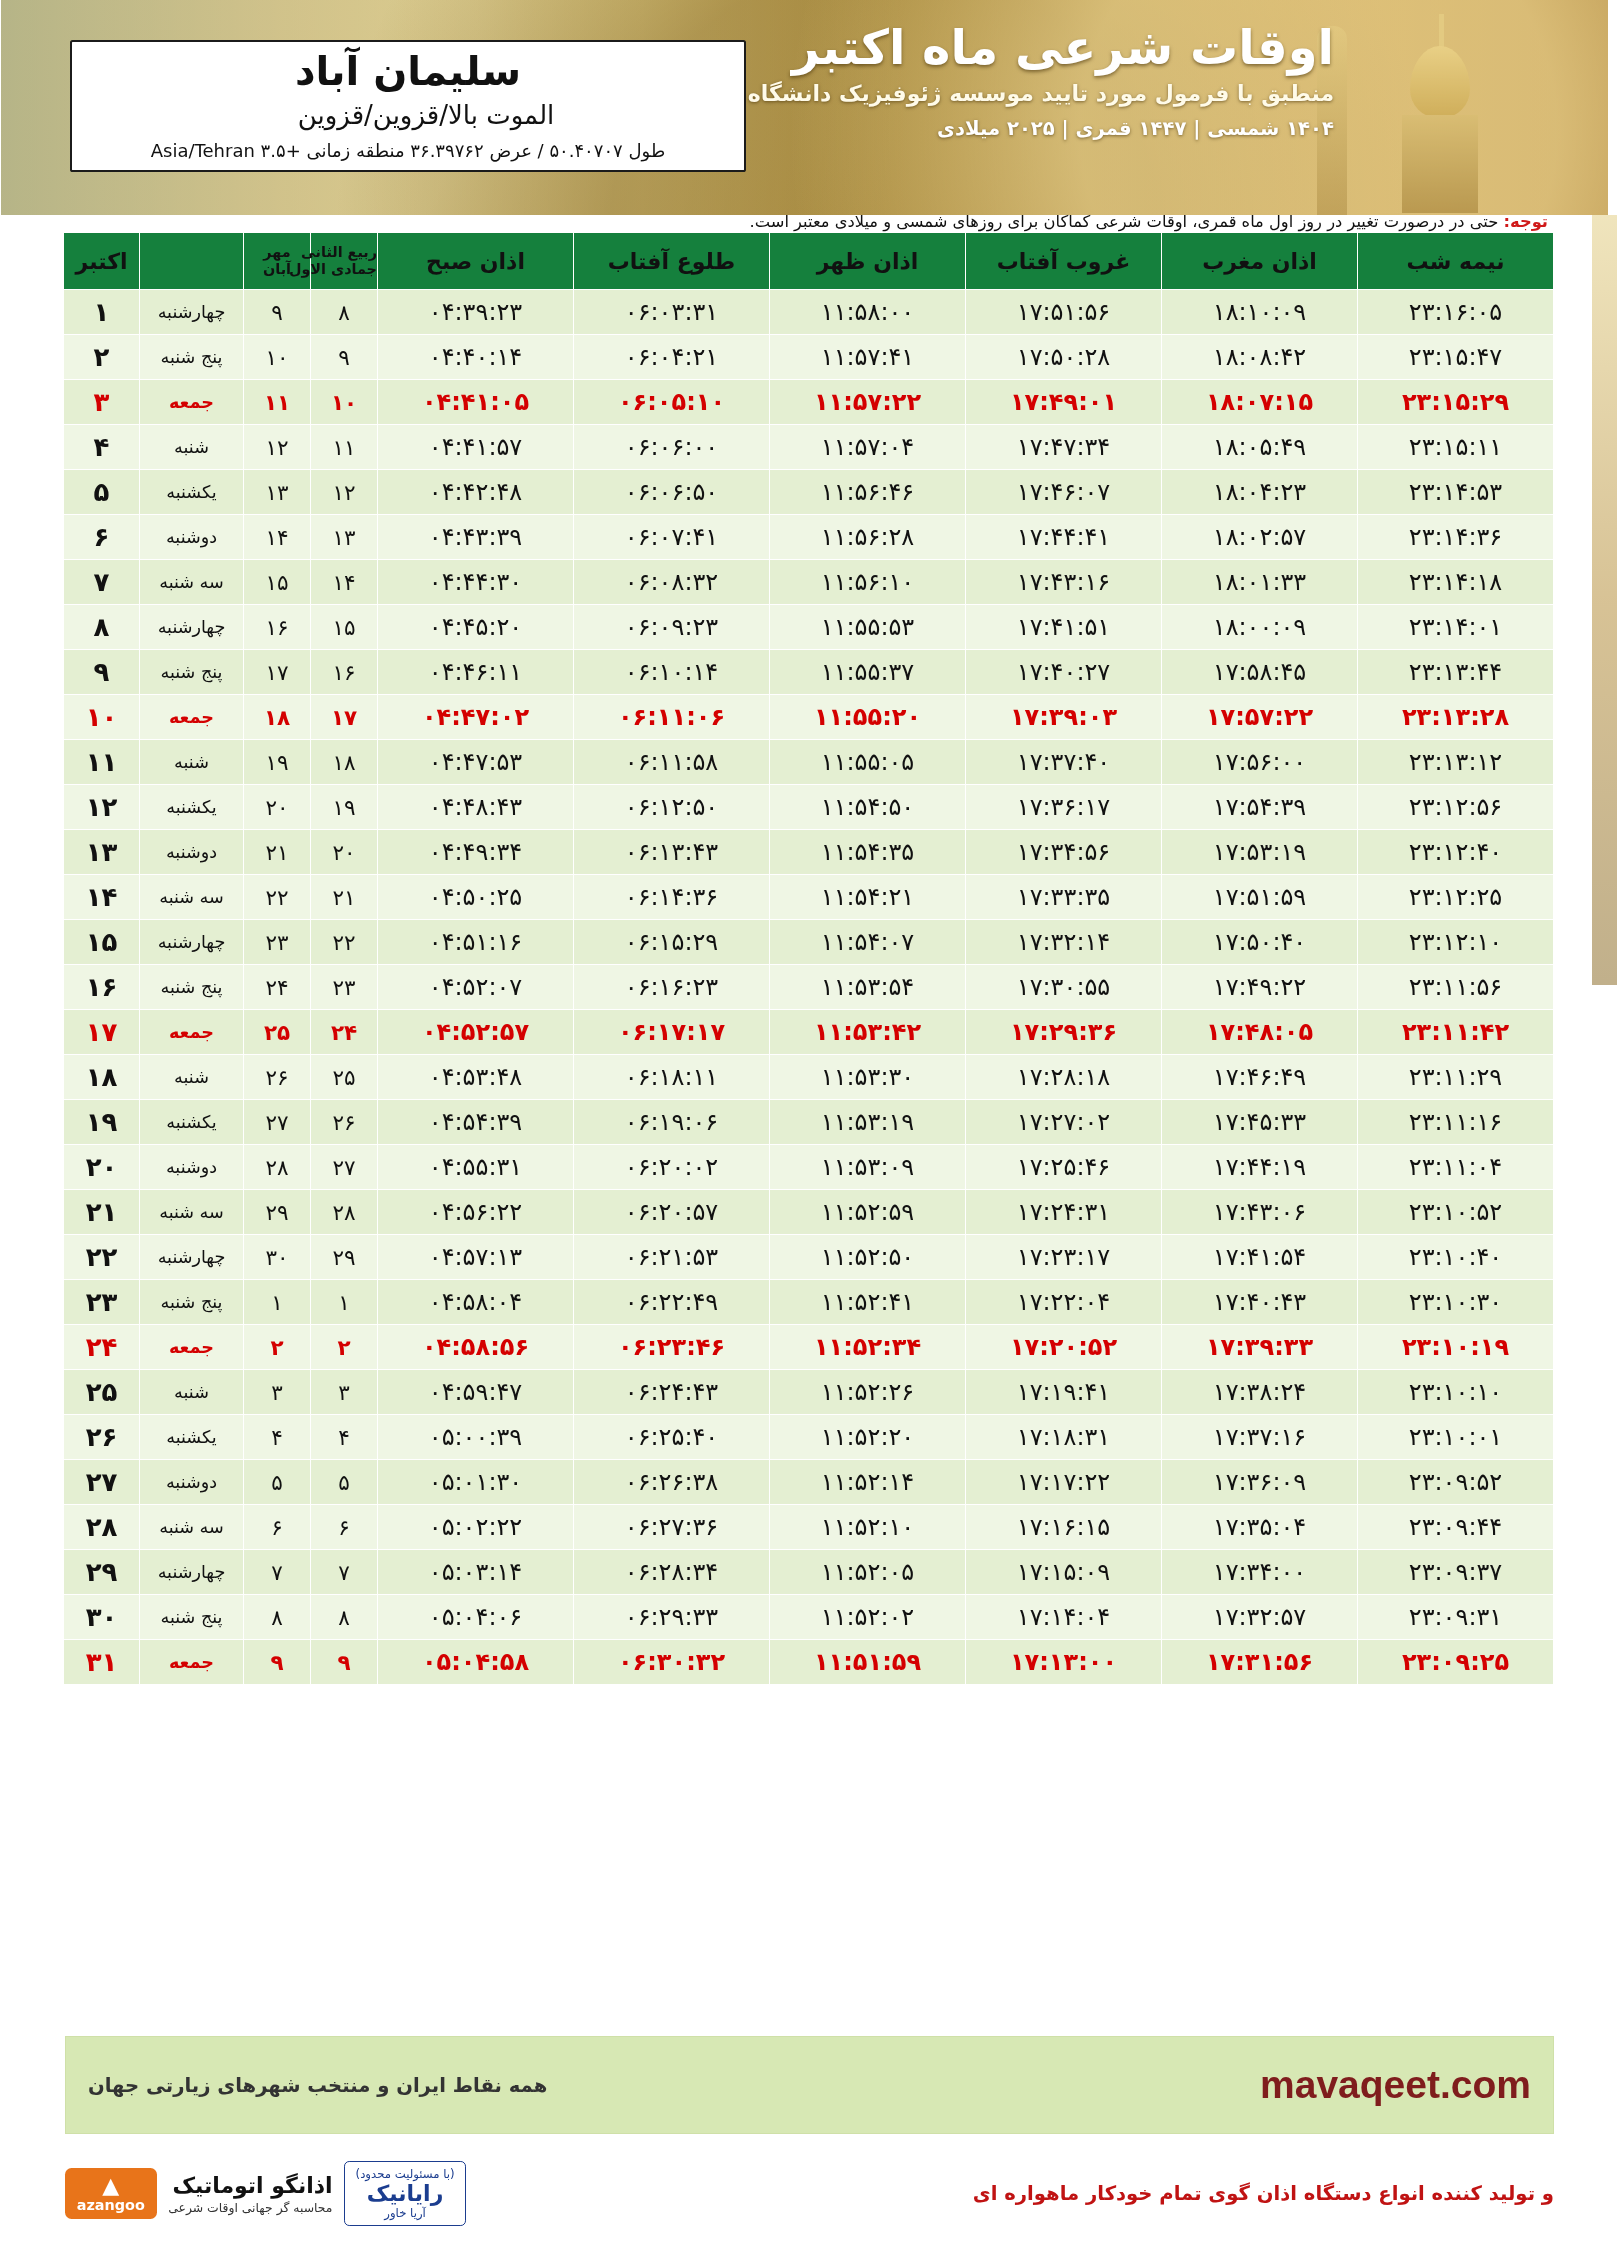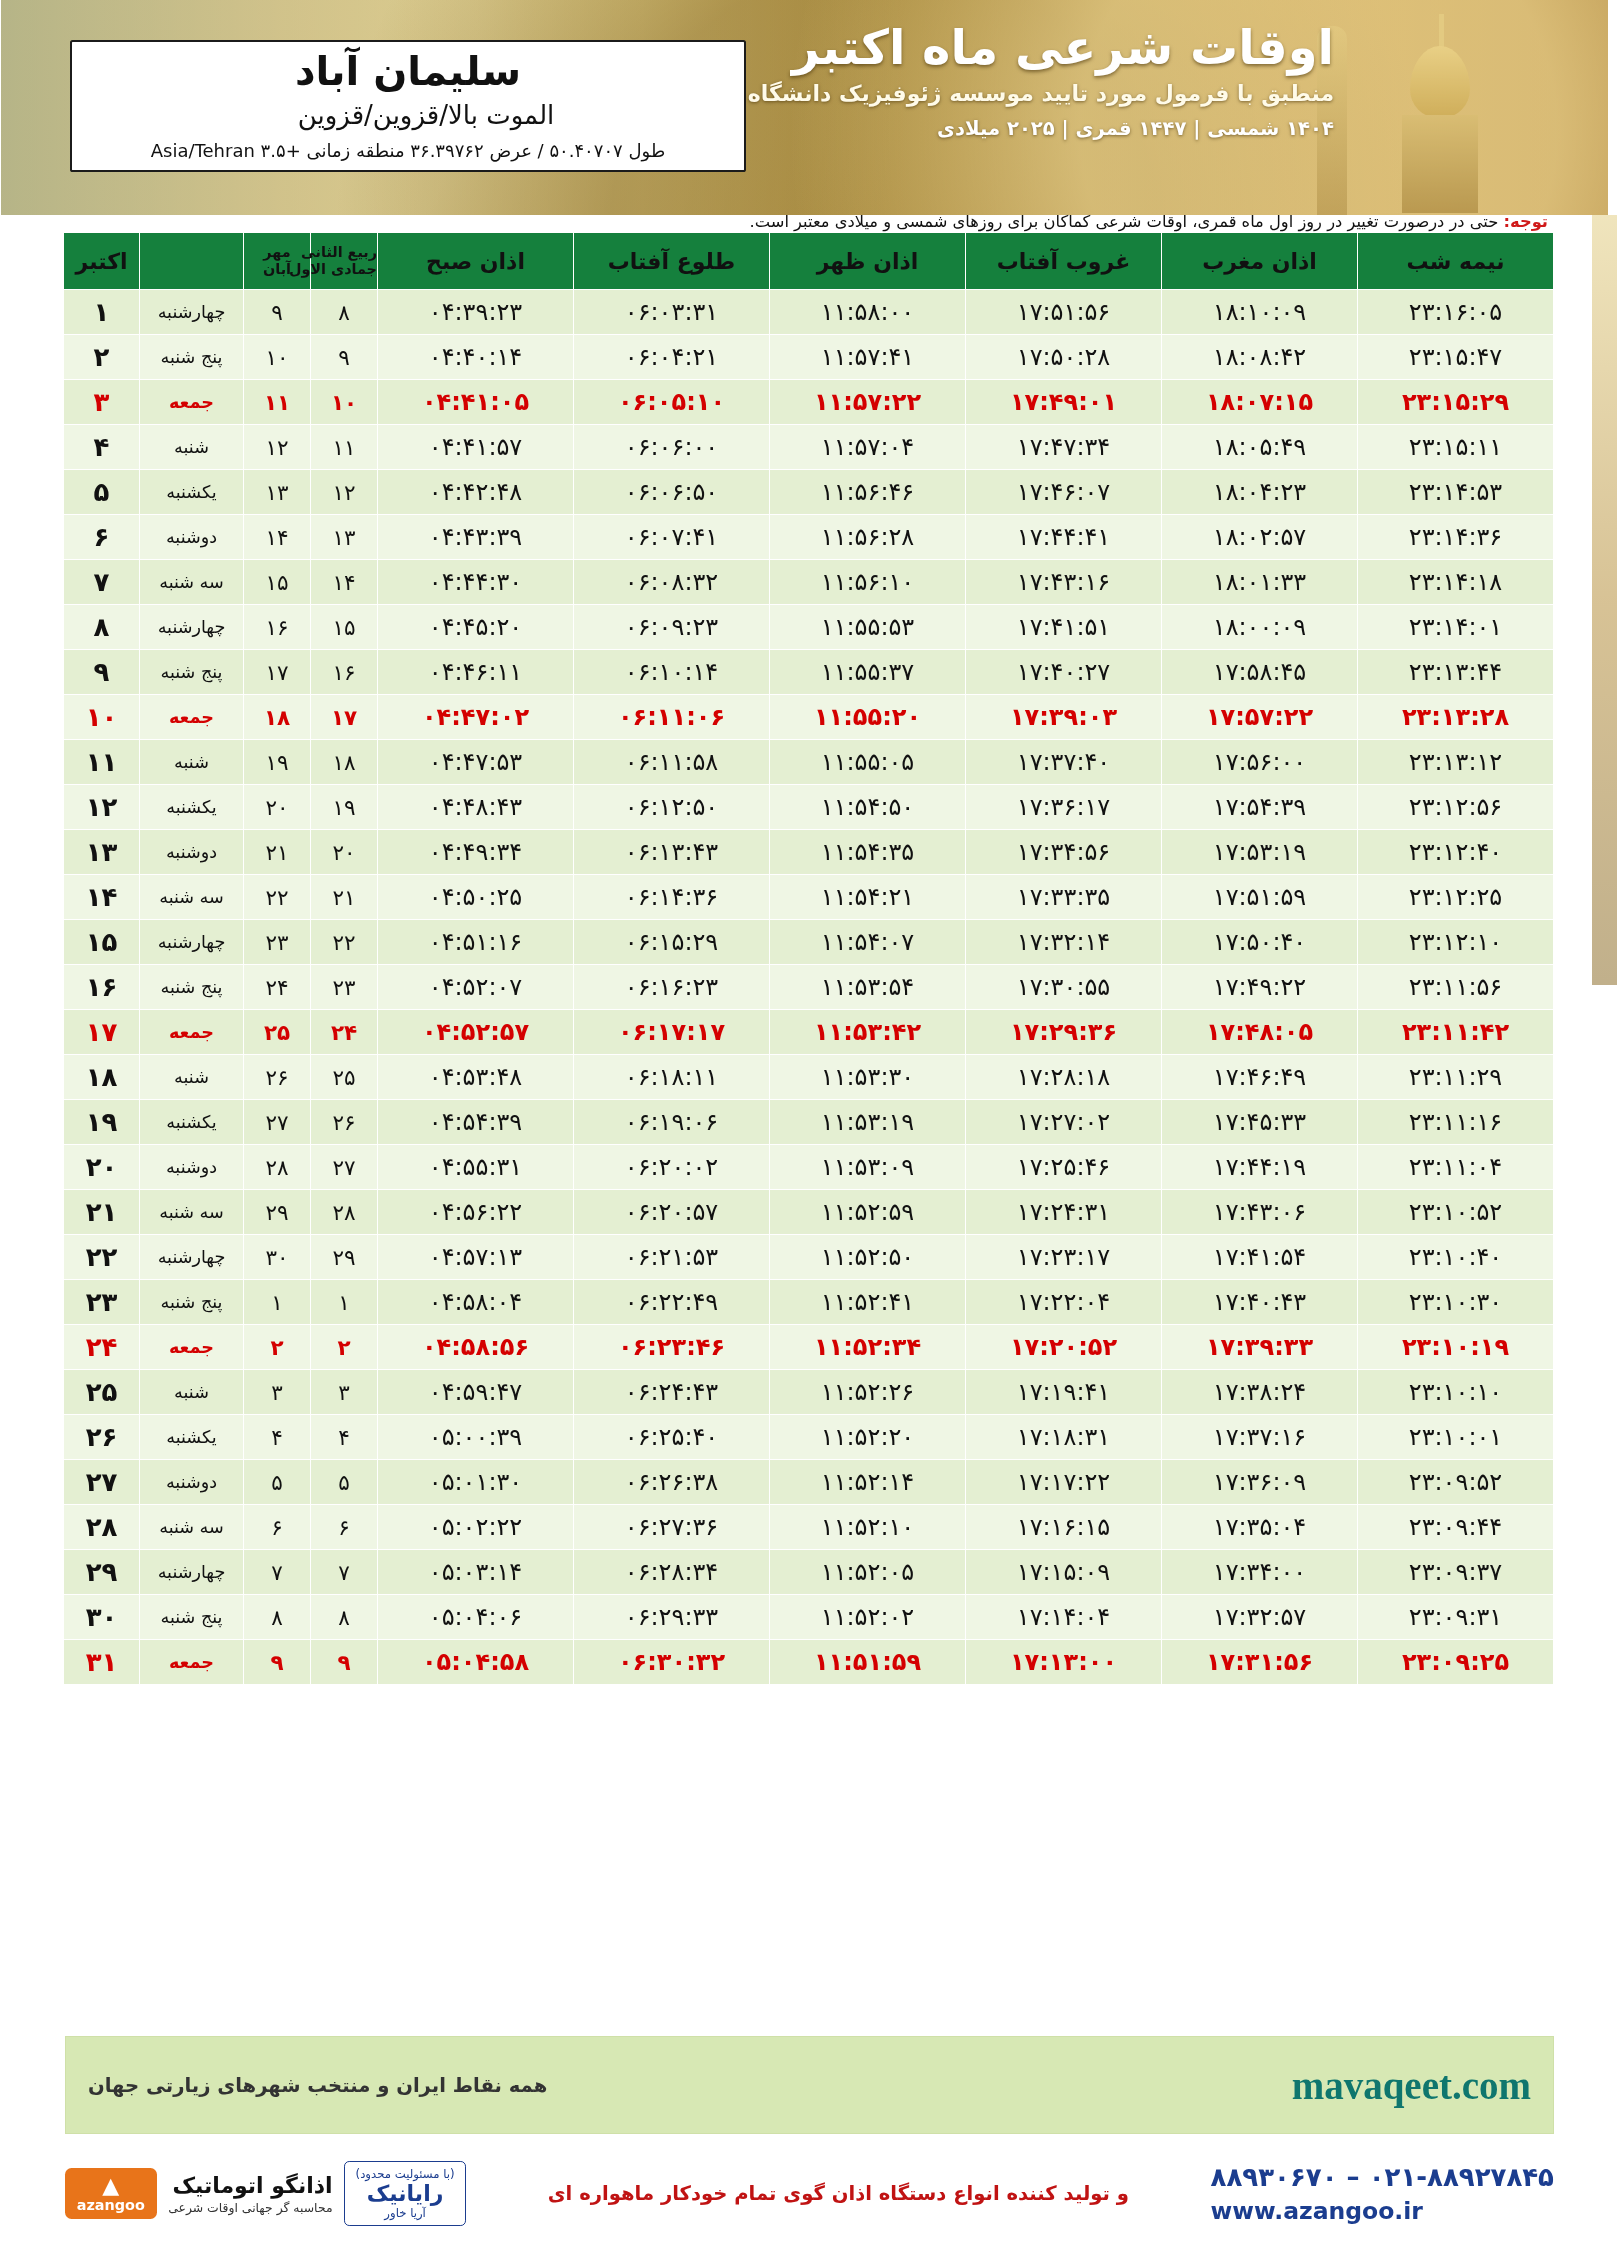--- a/index.html
+++ b/index.html
@@ -100,21 +100,21 @@
   col.c-day{width:104px}
   col.c-num{width:76px}
 
   
   .foot-green{
     position:absolute;left:65px;top:2036px;width:1489px;height:98px;
     background:#d7e8b4;border:1.3px solid #cfe0a8;
     display:flex;align-items:center;justify-content:space-between;
     padding:0 22px;box-sizing:border-box;
   }
-  .mv-site{font-size:39px;font-weight:bold;color:#0f766e;font-family:Liberation Serif, serif;}
+  .mv-site{font-size:39px;font-weight:bold;color:#7f1d1d;font-family:Liberation Sans, sans-serif;}
   .mv-mid{font-size:19.6px;color:#333;font-weight:bold;}
   .mv-right{font-size:37px;font-weight:bold;color:#1f6b12;}
   .mv-right .sep{color:#9ab36f;font-weight:normal;}
 
   .foot-bottom{
     position:absolute;left:65px;top:2148px;width:1489px;height:91px;
     display:flex;align-items:center;justify-content:space-between;
   }
   .fb-left{text-align:left;color:#1b3d8f;font-weight:bold;}
   .fb-left .phone{font-size:26px;}
@@ -580,24 +580,20 @@
       </tbody>
 </table>
 </div>
 
 <div class="foot-green">
   <div class="mv-site">mavaqeet.com</div>
   <div class="mv-mid">همه نقاط ایران و منتخب شهرهای زیارتی جهان</div>
 </div>
 
 <div class="foot-bottom">
-  <div class="fb-left">
-    <div class="phone">۰۲۱-۸۸۹۲۷۸۴۵ – ۸۸۹۳۰۶۷۰</div>
-    <div class="web">www.azangoo.ir</div>
-  </div>
   <div class="fb-mid">
     <div>و تولید کننده انواع دستگاه اذان گوی تمام خودکار ماهواره ای</div>
   </div>
   <div class="fb-right">
     <div class="logo-rayaneek">
       <div class="t2">(با مسئولیت محدود)</div>
       <div class="t1">رایانیک</div>
       <div class="t2">آریا خاور</div>
     </div>
     <div class="logo-azan-txt">

